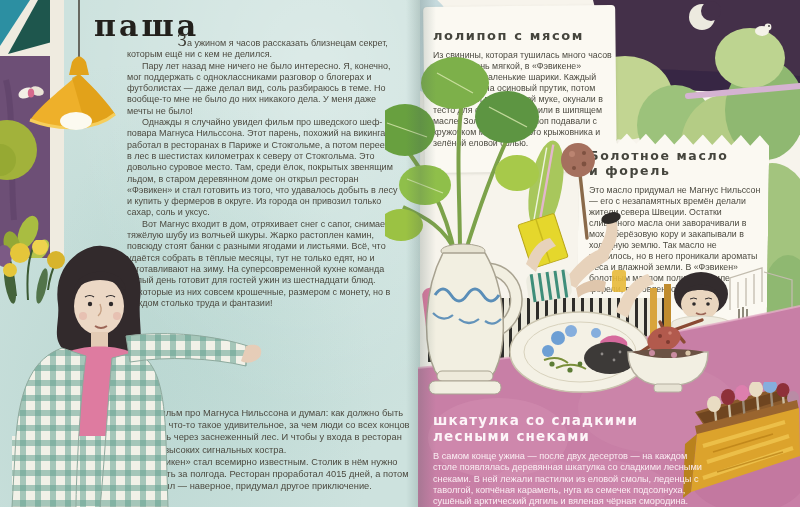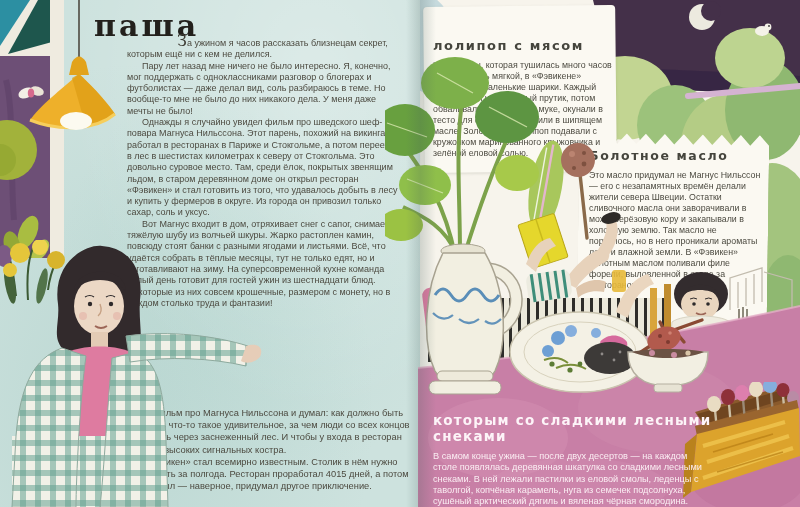--- a/index.html
+++ b/index.html
@@ -27,21 +27,21 @@
   
   .right-page{left:420px;top:0;width:380px;height:507px;background:#f7f4ec;}
   .paper{background:#fbf9f2;box-shadow:0 1px 3px rgba(90,90,70,.18);}
   .paper1{left:424px;top:6px;width:192px;height:166px;border-radius:4px;transform:rotate(-.6deg);}
   .paper2{left:578px;top:130px;width:190px;height:208px;transform:rotate(.8deg);
     clip-path:polygon(0% 7%,5% 2%,10% 7%,15% 2%,20% 7%,25% 2%,30% 7%,35% 2%,40% 7%,45% 2%,50% 7%,55% 2%,60% 7%,65% 2%,70% 7%,75% 2%,80% 7%,85% 2%,90% 7%,95% 2%,100% 7%,100% 100%,0% 100%);}
   .sec{color:#4c4a40;}
   .sec .sec-title{font-family:"DejaVu Sans",sans-serif;font-weight:bold;color:#45453d;
     letter-spacing:1.6px;margin:0 0 7px 0;}
   .sec .sec-body{font-size:8.8px;line-height:11px;margin:0;}
-  .sec1{left:433px;top:38px;width:180px;}
+  .sec1{left:433px;top:28px;width:180px;}
   .sec1 .sec-title{font-size:13px;}
   .sec2{left:589px;top:148px;width:172px;}
   .sec2 .sec-title{font-size:12.5px;line-height:15px;}
   .sec3{left:433px;top:412px;width:280px;}
   .sec3 .sec-title{font-size:13.5px;color:#fdf4f8;letter-spacing:1.2px;margin-bottom:7px;}
   .sec3 .sec-body{font-size:9.2px;line-height:11.3px;color:#fbeef3;}
   .bench{left:428px;top:298px;width:236px;height:64px;
     background:repeating-linear-gradient(90deg,#2e2d2a 0 3.5px,#ece9db 3.5px 9px);}
   .chair-pink{left:424px;top:286px;width:42px;height:46px;background:#e07ba3;
     border-radius:8px;transform:rotate(-7deg);}
@@ -182,20 +182,21 @@
   <div class="abs paper paper2"></div>
 
   <div class="abs sec sec1">
     <div class="sec-title">лолипоп с мясом</div>
     <p class="sec-body">Из свинины, которая тушилась много часов и стала очень мягкой, в «Фэвикене» скручивали маленькие шарики. Каждый насаживали на осиновый прутик, потом обваливали в кукурузной муке, окунали в тесто для фритюра и жарили в шипящем масле. Золотистый лолипоп подавали с кружочком маринованного крыжовника и зелёной еловой солью.</p>
   </div>
 
   <div class="abs sec sec2">
     <div class="sec-title">
       <span style="display:block">Болотное масло</span>
+      <span style="display:block">и форель</span>
     </div>
     <p class="sec-body">Это масло придумал не Магнус Нильссон — его с незапамятных времён делали жители севера Швеции. Остатки сливочного масла они заворачивали в мох и берёзовую кору и закапывали в холодную землю. Так масло не портилось, но в него проникали ароматы леса и влажной земли. В «Фэвикен» болотным маслом поливали филе форели, выловленной в озере за рестораном.</p>
   </div>
 
   <svg class="abs" style="left:516px;top:126px;" width="95" height="124" viewBox="0 0 95 124">
     <g transform="rotate(10 30 60)">
       <ellipse cx="30" cy="60" rx="16" ry="46" fill="#a8c75c"></ellipse>
       <line x1="30" y1="18" x2="30" y2="104" stroke="#e3b6cd" stroke-width="2.4"></line>
       <line x1="24" y1="22" x2="24" y2="100" stroke="#eef3df" stroke-width="1.4"></line>
     </g>
@@ -330,19 +331,19 @@
       <ellipse cx="110" cy="16" rx="6" ry="7" fill="#b98ba5"></ellipse>
     </g>
     <polygon points="12,44 114,18 116,28 14,54" fill="#9a652f"></polygon>
     <polygon points="14,52 116,26 117,74 8,110" fill="#dca32c"></polygon>
     <polygon points="2,62 14,52 8,110 0,116" fill="#b9821d"></polygon>
     <path d="M20,64 L102,40 M24,80 L106,54 M20,96 L110,66" stroke="#f0c650" stroke-width="4" fill="none" opacity=".8"></path>
     <path d="M30,70 L90,52 M34,90 L100,70" stroke="#b67d14" stroke-width="1.6" fill="none" opacity=".7"></path>
   </svg>
 
   <div class="abs sec sec3">
-    <div class="sec-title">которым со сладкими лесными снеками</div>
+    <div class="sec-title">шкатулка со сладкими лесными снеками</div>
     <p class="sec-body">В самом конце ужина — после двух десертов — на каждом столе появлялась деревянная шкатулка со сладкими лесными снеками. В ней лежали пастилки из еловой смолы, леденцы с таволгой, копчёная карамель, нуга из семечек подсолнуха, сушёный арктический дягиль и вяленая чёрная смородина.</p>
   </div>
 
   <div class="abs gutter"></div>
 
 </div>
 
 </body></html>

